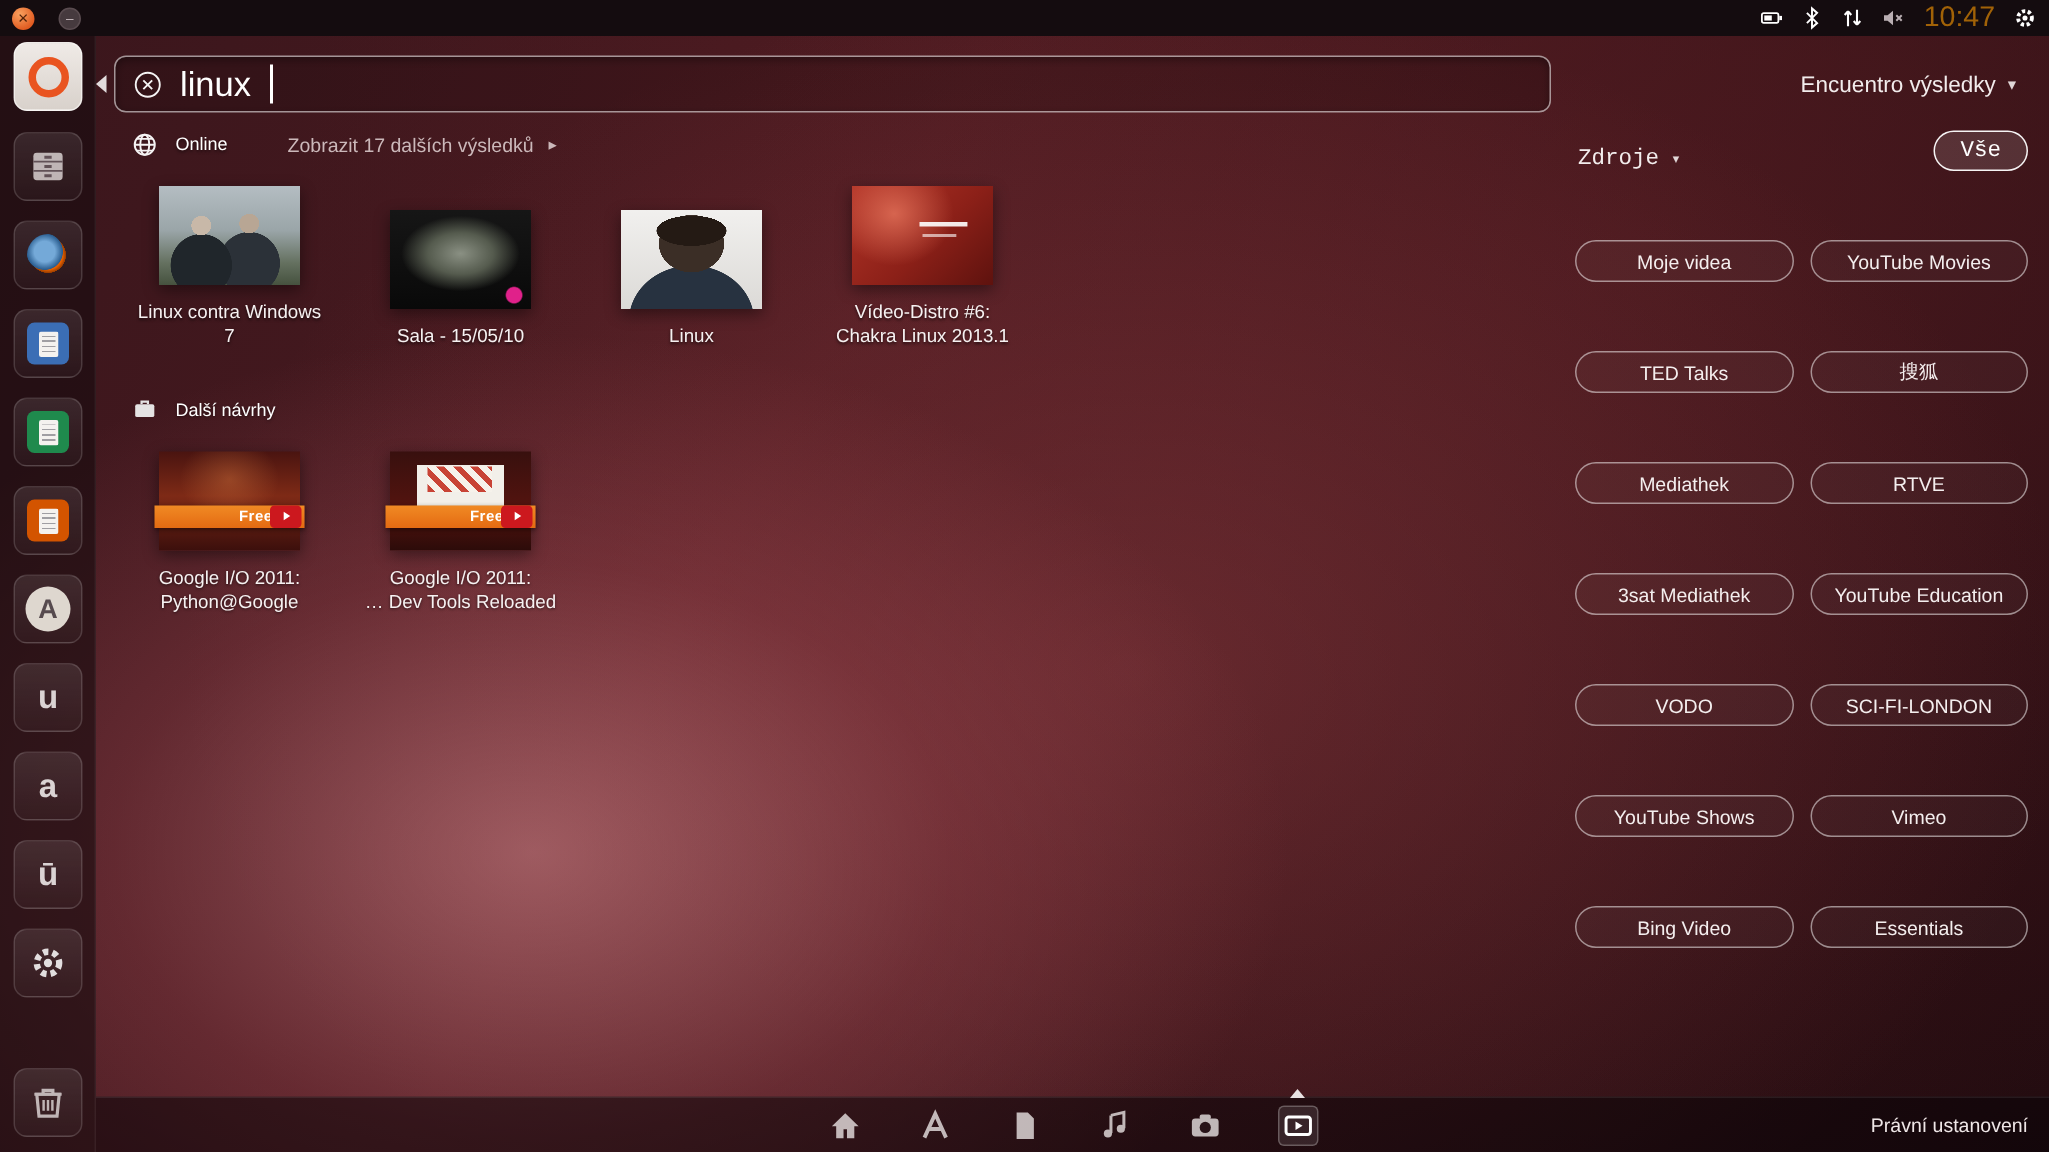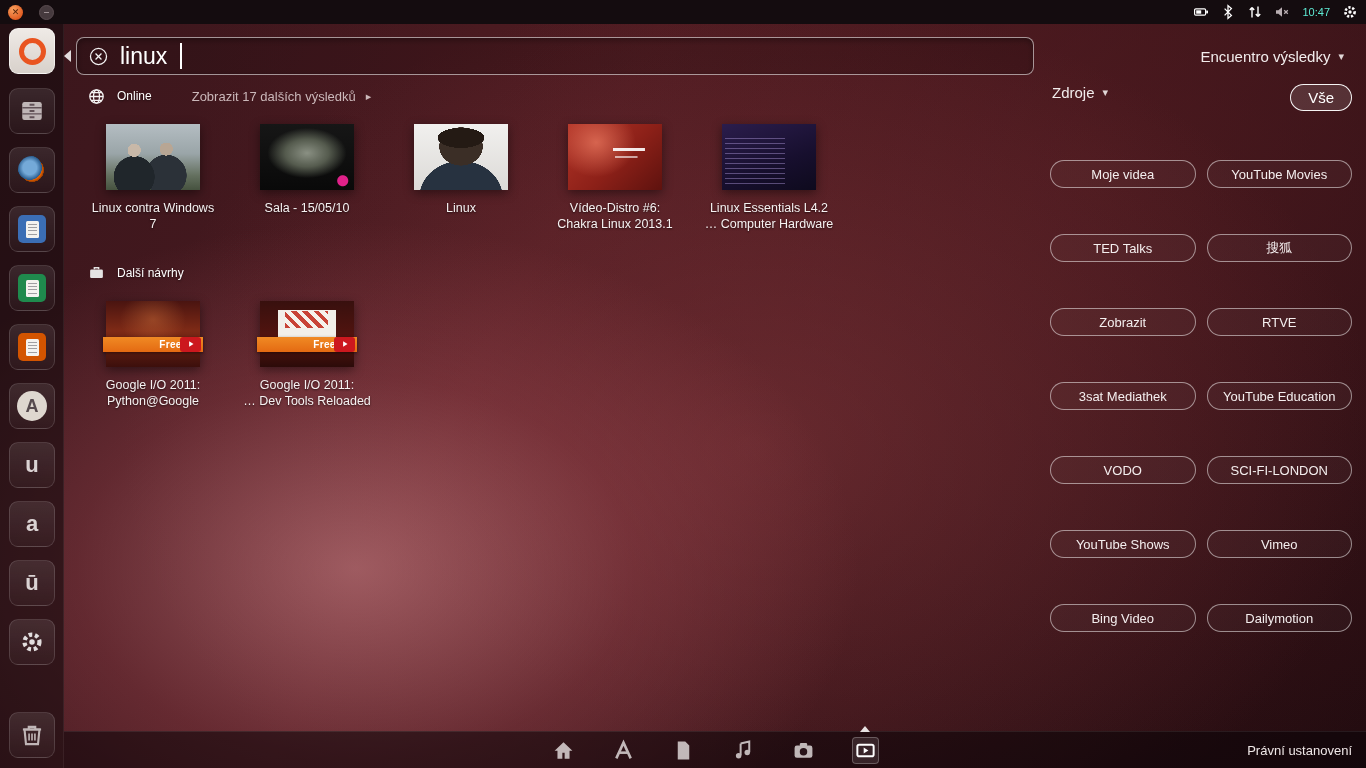--- a/index.html
+++ b/index.html
@@ -21,21 +21,21 @@
   #top-panel{position:absolute;top:0;left:0;right:0;height:24px;background:#140c0f;
     display:flex;align-items:center;justify-content:space-between;padding:0 8px;z-index:40;}
   .wc-group{display:flex;gap:16px;align-items:center;}
   .wc{width:15px;height:15px;border-radius:50%;display:flex;align-items:center;justify-content:center;
     font-size:9px;line-height:1;cursor:pointer;}
   .wc-close{background:radial-gradient(circle at 35% 30%, #f9a15f, #e0591f 75%);color:#53230a;}
   .wc-minimize{background:#463a3e;color:#cdbfc3;border:1px solid #5a4c50;}
   .ind-group{display:flex;align-items:center;gap:12px;}
   .ind-icons{display:flex;gap:11px;align-items:center;}
   .ind-group .ic{width:16px;height:16px;}
-  .panel-time{font-size:11px;color:#5eead4;cursor:pointer;}
+  .panel-time{font-size:19px;color:#a16207;cursor:pointer;}
 
   
   #launcher{position:absolute;top:24px;left:0;bottom:0;width:64px;
     background:rgba(22,11,15,0.62);box-shadow:inset -1px 0 rgba(255,255,255,0.06);z-index:30;}
   .ltile{position:absolute;left:9px;width:46px;height:46px;border-radius:9px;cursor:pointer;
     background:linear-gradient(rgba(255,255,255,0.10),rgba(255,255,255,0.03));
     border:1px solid rgba(255,255,255,0.14);
     display:flex;align-items:center;justify-content:center;}
   .ltile .ic{width:26px;height:26px;opacity:.85;}
   .ltile.bfb{background:linear-gradient(#efeae6,#d8d1cb);border-color:rgba(255,255,255,0.55);}
@@ -70,21 +70,21 @@
   .dd{font-size:11px;opacity:.9;}
 
   
   #results{position:absolute;left:12px;top:60px;width:946px;}
   .rsec-head{display:flex;align-items:center;gap:12px;height:24px;margin-left:12px;}
   .sec-ic{width:17px;height:17px;opacity:.95;}
   .rsec-title{font-size:12px;color:#fff;text-shadow:0 1px 2px rgba(0,0,0,.5);}
   .rsec-expander{font-size:13px;color:#cbb8ba;margin-left:28px;display:flex;gap:10px;align-items:center;cursor:pointer;}
   .rsec-expander .arr{font-size:11px;}
   .rgrid{display:flex;margin-top:16px;margin-bottom:28px;}
-  .rcell{width:154px;display:flex;flex-direction:column;align-items:center;cursor:pointer;}
+  .rcell{width:154px;display:flex;flex-direction:column;align-items:center;cursor:pointer;justify-content:flex-end;}
   .thumb{width:94px;height:66px;position:relative;box-shadow:0 3px 10px rgba(0,0,0,.45);}
   .rtitle{margin-top:10px;font-size:12.5px;line-height:1.3;color:#f6f1f1;text-align:center;
     white-space:pre-line;max-width:148px;text-shadow:0 1px 2px rgba(0,0,0,.6);}
 
   
   .th-men{background:
     radial-gradient(10% 14% at 30% 40%, #c8b8a8 70%, rgba(0,0,0,0) 71%),
     radial-gradient(10% 14% at 64% 38%, #b8a694 70%, rgba(0,0,0,0) 71%),
     radial-gradient(36% 52% at 30% 80%, #20262b 60%, rgba(0,0,0,0) 61%),
     radial-gradient(36% 52% at 64% 78%, #2b3138 60%, rgba(0,0,0,0) 61%),
@@ -129,21 +129,21 @@
   .banner{position:absolute;left:-3px;right:-3px;top:36px;height:15px;
     background:linear-gradient(#f08a24,#e46a12);display:flex;align-items:center;justify-content:center;
     box-shadow:0 1px 3px rgba(0,0,0,.45);}
   .banner span{color:#fff;font-size:10px;font-weight:bold;letter-spacing:.3px;margin-left:35px;}
   .playbadge{position:absolute;right:-1px;top:36px;width:21px;height:15px;background:#cc181e;
     border-radius:3px;display:flex;align-items:center;justify-content:center;}
   .playbadge svg{width:10px;height:10px;}
 
   
   #filters-panel{position:absolute;right:14px;top:60px;width:302px;}
-  .filters-head{display:flex;align-items:flex-start;justify-content:space-between;height:30px;margin-bottom:14px;}
+  .filters-head{display:flex;align-items:flex-end;justify-content:space-between;height:30px;margin-bottom:14px;font-family:Liberation Mono, monospace;}
   .zdroje{font-size:15px;color:#f2ecec;display:flex;gap:8px;align-items:center;margin-left:2px;cursor:pointer;}
   .vse{font-family:inherit;font-size:15px;color:#fff;background:rgba(255,255,255,0.12);
     border:1px solid rgba(255,255,255,0.95);border-radius:14px;height:27px;padding:0 17px;cursor:pointer;}
   .filters-grid{display:grid;grid-template-columns:1fr 1fr;gap:14px 11px;}
   .fbtn{height:28px;border:1px solid rgba(255,255,255,0.5);border-radius:14px;
     background:rgba(255,255,255,0.03);color:#f4eeee;font-size:13px;display:flex;align-items:center;
     justify-content:center;cursor:pointer;font-family:inherit;white-space:nowrap;overflow:hidden;margin-top:32px;}
 
   
   #lens-bar{position:absolute;left:0;right:0;bottom:0;height:37px;background:rgba(10,4,7,0.55);
@@ -315,25 +315,20 @@
           </div>
           <div class="rcell">
             <div class="thumb th-man"></div>
             <div class="rtitle">Linux</div>
           </div>
           <div class="rcell">
             <div class="thumb th-distro"></div>
             <div class="rtitle">Vídeo-Distro #6:
 Chakra Linux 2013.1</div>
           </div>
-          <div class="rcell">
-            <div class="thumb th-terminal"></div>
-            <div class="rtitle">Linux Essentials L4.2
-… Computer Hardware</div>
-          </div>
         </div>
         <div class="rsec-head">
           <span class="ic sec-ic">
             <svg viewBox="0 0 16 16">
               <rect x="2" y="5.2" width="12" height="8" rx="1.2" fill="#eee"></rect>
               <path d="M6 5V3.6h4V5" fill="none" stroke="#eee" stroke-width="1.4"></path>
             </svg>
           </span>
           <span class="rsec-title">Další návrhy</span>
         </div>
@@ -375,30 +370,30 @@
           <span>Zdroje</span>
           <span class="dd">▾</span>
         </span>
         <button class="vse">Vše</button>
       </div>
       <div class="filters-grid" id="filters-grid">
           <button class="fbtn">Moje videa</button>
           <button class="fbtn">YouTube Movies</button>
           <button class="fbtn">TED Talks</button>
           <button class="fbtn">搜狐</button>
-          <button class="fbtn">Zobrazit</button>
+          <button class="fbtn">Mediathek</button>
           <button class="fbtn">RTVE</button>
           <button class="fbtn">3sat Mediathek</button>
           <button class="fbtn">YouTube Education</button>
           <button class="fbtn">VODO</button>
           <button class="fbtn">SCI-FI-LONDON</button>
           <button class="fbtn">YouTube Shows</button>
           <button class="fbtn">Vimeo</button>
           <button class="fbtn">Bing Video</button>
-          <button class="fbtn">Dailymotion</button>
+          <button class="fbtn">Essentials</button>
         </div>
     </div>
 
     <div id="lens-bar">
       <div class="lens-icons" id="lens-icons">
           <span class="lens"><svg viewBox="0 0 16 16">
               <path d="M8 2.2L1.8 8.2h2v5.6h3.4V9.6h1.6v4.2h3.4V8.2h2z" fill="#e8e2e2"></path>
             </svg></span>
           <span class="lens"><svg viewBox="0 0 16 16">
               <g stroke="#e8e2e2" stroke-width="1.8" fill="none">

